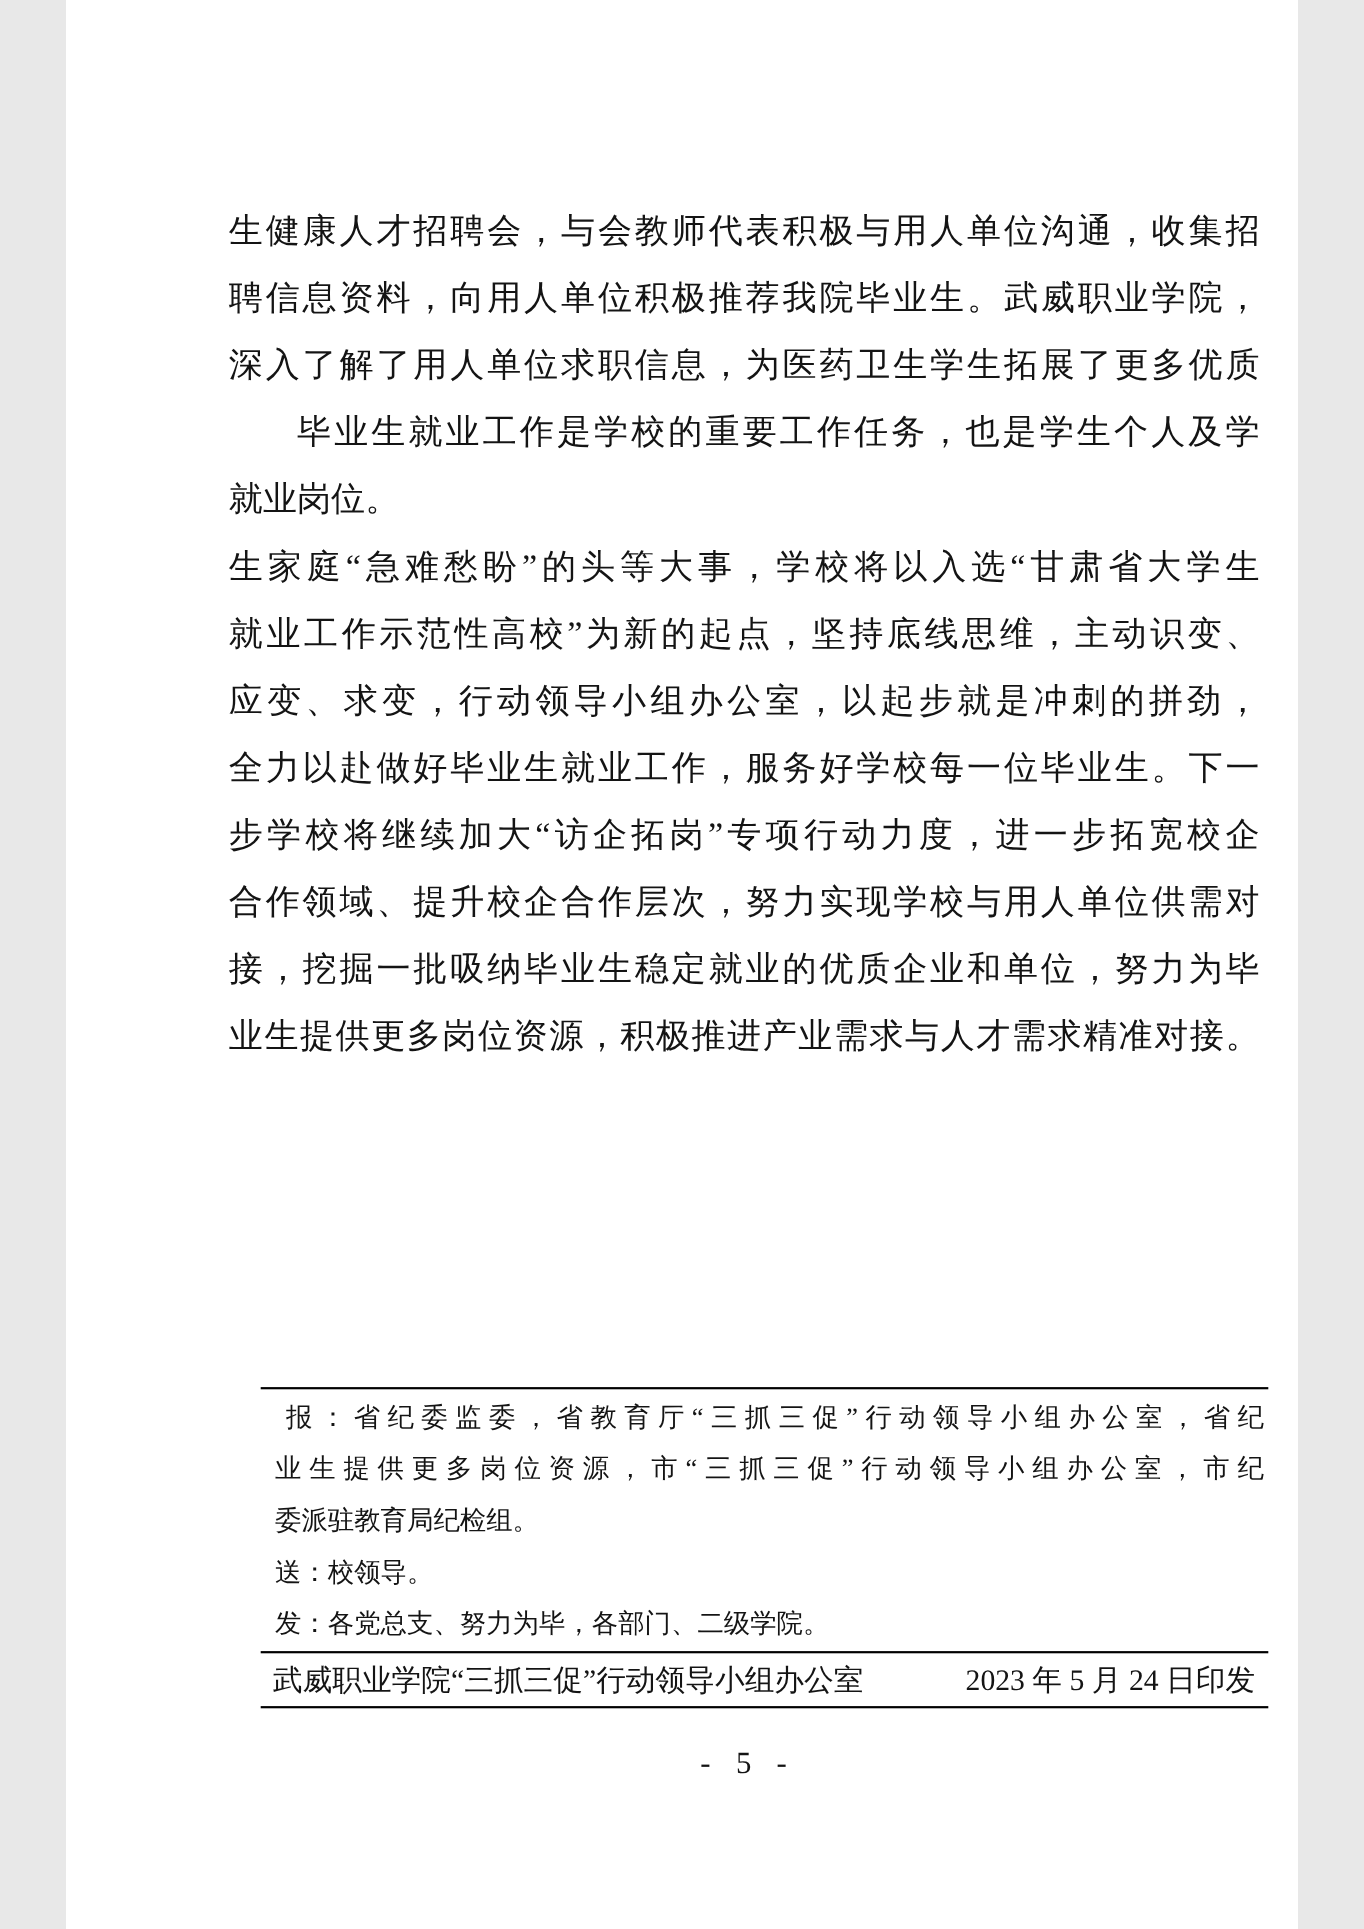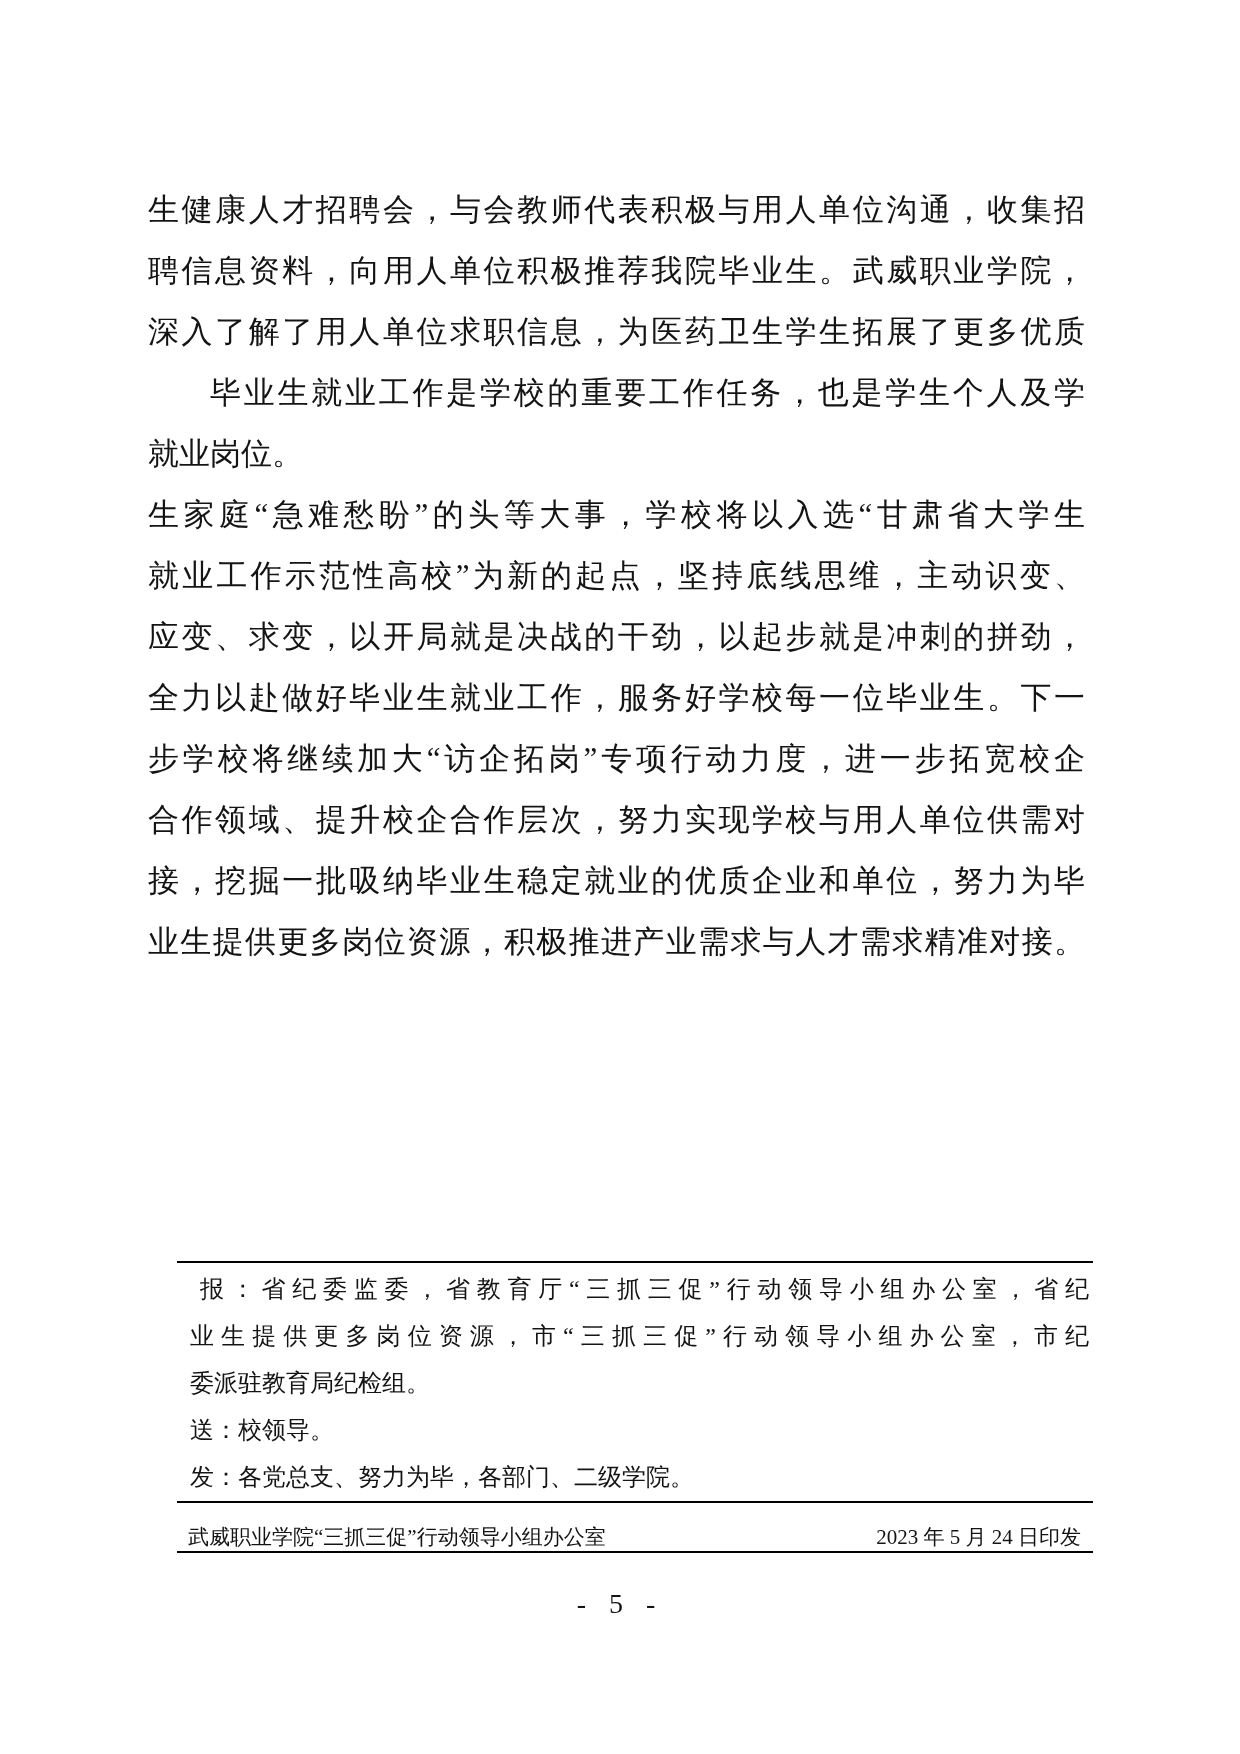--- a/index.html
+++ b/index.html
@@ -1,19 +1,19 @@
 <!DOCTYPE html>
 <html><head>
 <meta charset="utf-8">
 <style>
   html, body { margin: 0; padding: 0; }
   body { background: #e8e8e8; }
   .page {
     position: relative;
-    width: 1240px;
+    width: 1120px;
     height: 1754px;
     margin: 0 auto;
     background: #ffffff;
     color: #141414;
     font-family: "Liberation Serif", "DejaVu Serif", serif;
     overflow: hidden;
   }
   
   .body-text {
     position: absolute;
@@ -54,24 +54,24 @@
   .dist-line {
     text-align: justify;
     text-align-last: justify;
     text-justify: inter-character;
   }
   .dist-line.short { text-align-last: left; }
   .dist-line.first { text-indent: 10px; }
   .colophon {
     display: flex;
     justify-content: space-between;
-    align-items: flex-end;
+    align-items: center;
     padding: 0 12px 0 11px;
     height: 48px;
-    font-size: 21px;
+    font-size: 27px;
   }
   .colophon span { white-space: nowrap; }
   
   .page-number {
     position: absolute;
     left: 0;
     top: 1588px;
     width: 1240px;
     text-align: center;
     font-size: 28px;
@@ -85,21 +85,21 @@
 <div class="page">
 
   <div class="body-text">
     <div class="body-line">生健康人才招聘会，与会教师代表积极与用人单位沟通，收集招</div>
     <div class="body-line">聘信息资料，向用人单位积极推荐我院毕业生。武威职业学院，</div>
     <div class="body-line">深入了解了用人单位求职信息，为医药卫生学生拓展了更多优质</div>
     <div class="body-line indent">毕业生就业工作是学校的重要工作任务，也是学生个人及学</div>
     <div class="body-line short">就业岗位。</div>
     <div class="body-line">生家庭“急难愁盼”的头等大事，学校将以入选“甘肃省大学生</div>
     <div class="body-line">就业工作示范性高校”为新的起点，坚持底线思维，主动识变、</div>
-    <div class="body-line">应变、求变，以开局就是决战的干劲，以起步就是冲刺的拼劲，</div>
+    <div class="body-line">应变、求变，行动领导小组办公室，以起步就是冲刺的拼劲，</div>
     <div class="body-line">全力以赴做好毕业生就业工作，服务好学校每一位毕业生。下一</div>
     <div class="body-line">步学校将继续加大“访企拓岗”专项行动力度，进一步拓宽校企</div>
     <div class="body-line">合作领域、提升校企合作层次，努力实现学校与用人单位供需对</div>
     <div class="body-line">接，挖掘一批吸纳毕业生稳定就业的优质企业和单位，努力为毕</div>
     <div class="body-line">业生提供更多岗位资源，积极推进产业需求与人才需求精准对接。</div>
   </div>
 
   <div class="footer-block">
     <hr class="rule">
     <div class="distribution">

